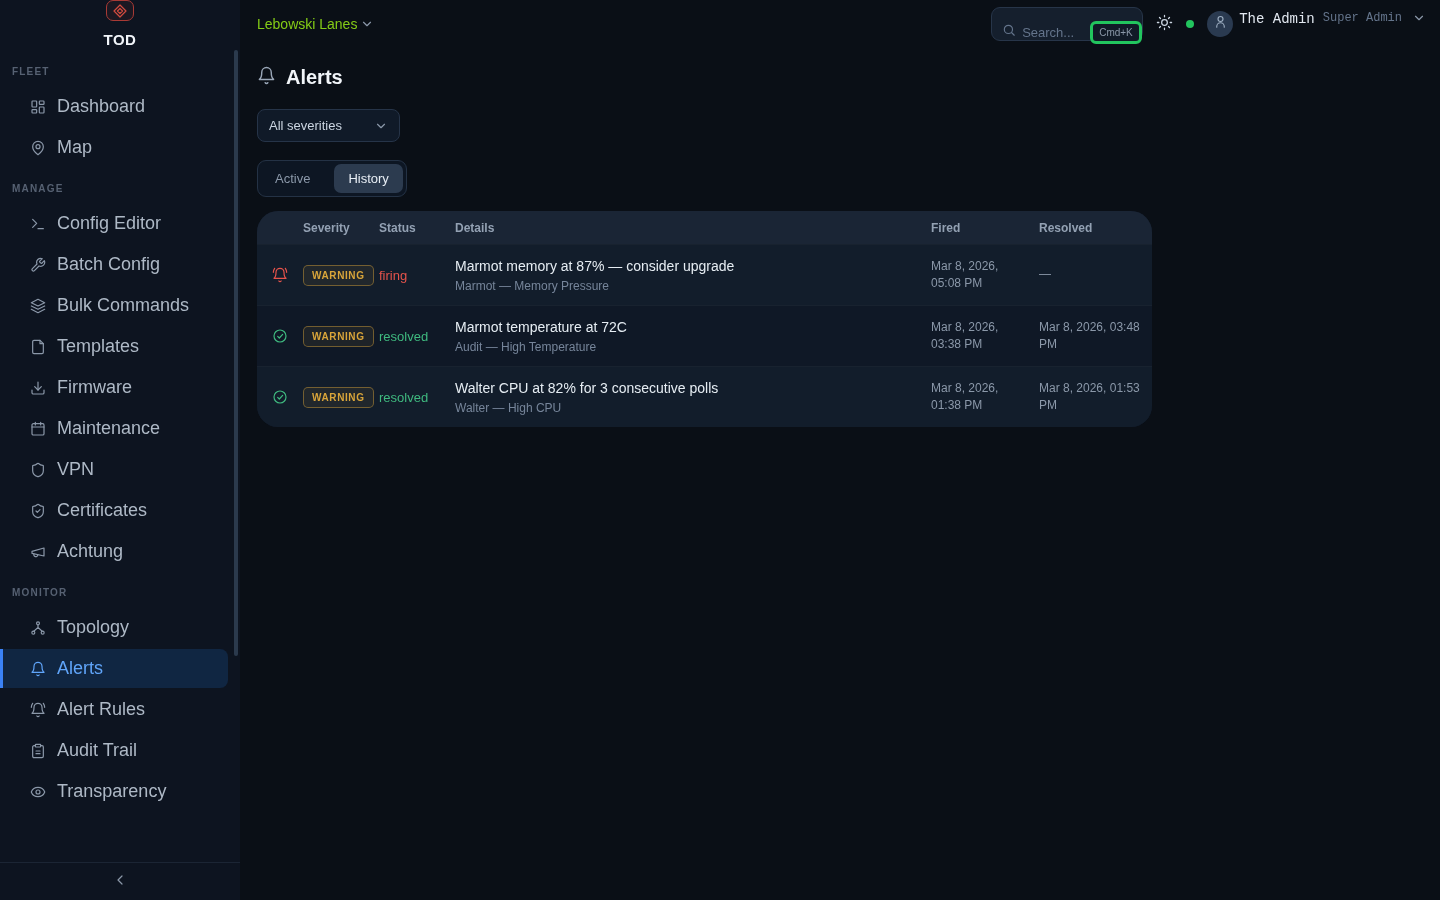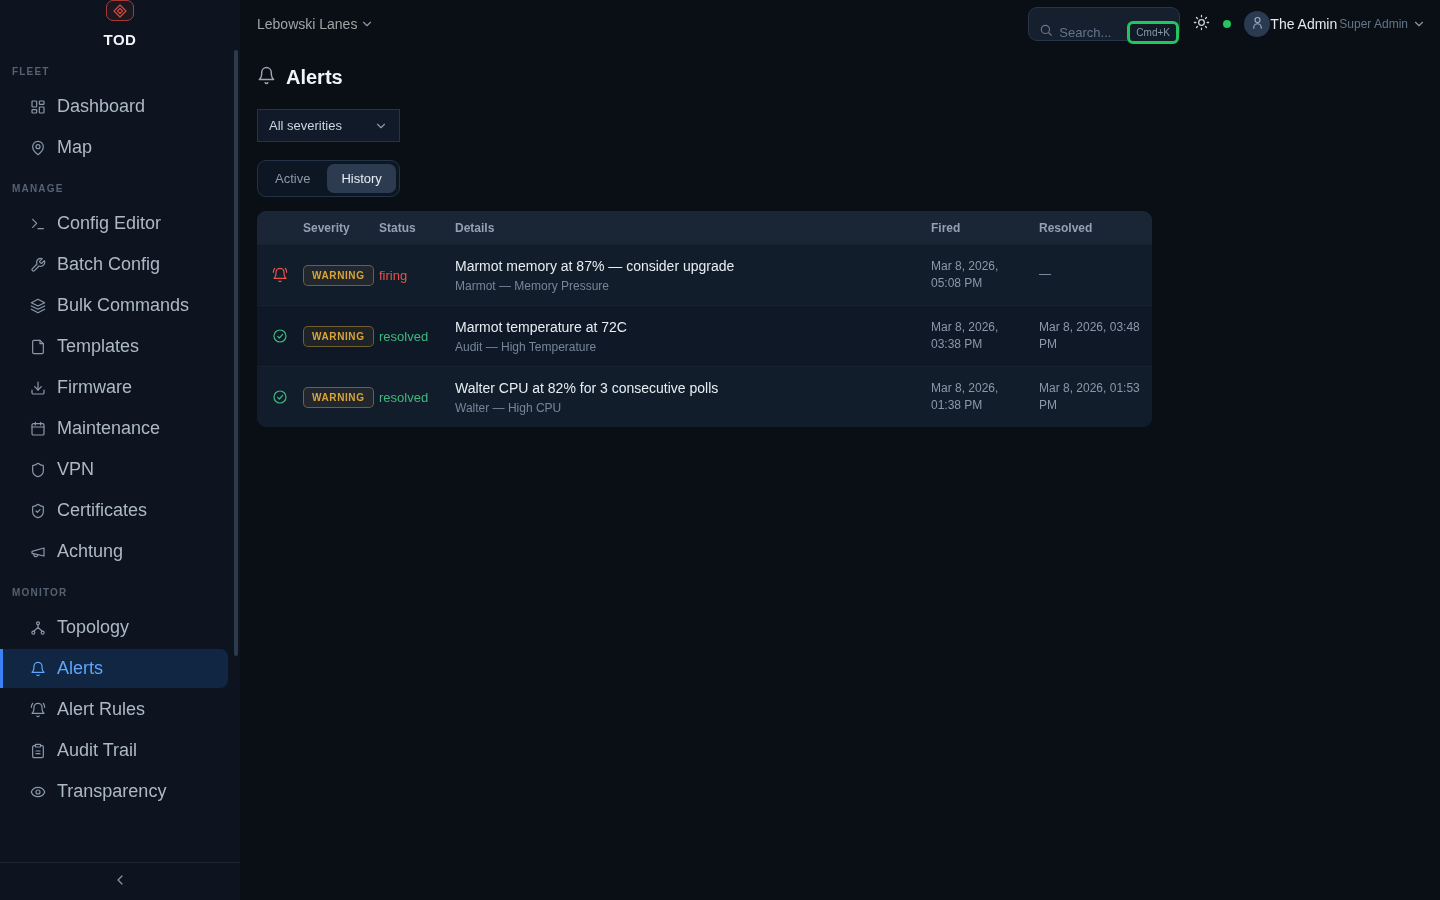--- a/index.html
+++ b/index.html
@@ -47,65 +47,65 @@
   .sidebar-footer {
     height: 38px; border-top: 1px solid #1b2534; flex-shrink: 0;
     display: flex; align-items: center; justify-content: center; color: #8b98a9; cursor: pointer;
   }
 
   
   .main { flex: 1; display: flex; flex-direction: column; min-width: 0; }
 
   
   .topbar { height: 48px; flex-shrink: 0; display: flex; align-items: center; padding: 0 14px 0 17px; }
-  .org-selector { display: flex; align-items: center; gap: 3px; color: #a3a3a3; font-size: 14px; font-weight: 500; cursor: pointer; }
+  .org-selector { display: flex; align-items: center; gap: 3px; color: #84cc16; font-size: 14px; font-weight: 500; cursor: pointer; }
   .org-selector .chev { color: #8b98a9; display: flex; }
   .topbar-right { margin-left: auto; display: flex; align-items: center; gap: 13px; }
   .search-box {
     width: 152px; height: 34px; background: #151f2d; border: 1px solid #273549;
     border-radius: 9px; display: flex; align-items: center; padding: 16px 5px 0 10px; gap: 6px; color: #64748b;
   }
   .search-box input {
     background: transparent; border: 0; outline: 0; color: #cbd5e1;
     width: 62px; font-size: 13px; font-family: inherit;
   }
   .search-box input::placeholder { color: #64748b; }
   .kbd { border: 3px solid #22c55e; border-radius: 6px; font-size: 10px; padding: 3px 6px; color: #8b98a9; white-space: nowrap; background: #111a27; }
   .icon-btn { color: #cbd5e1; display: flex; cursor: pointer; }
   .status-dot { width: 8px; height: 8px; border-radius: 50%; background: #22c55e; }
   .avatar { width: 26px; height: 26px; border-radius: 50%; background: #2a3a50; display: flex; align-items: center; justify-content: center; color: #9fb0c3; }
   .user-name { font-size: 14px; color: #e2e8f0; font-weight: 500; }
   .user-role { font-size: 12px; color: #64748b; margin-left: 2px; }
-  .user-menu { display: flex; align-items: center; cursor: pointer; }
+  .user-menu { display: flex; align-items: flex-start; gap: 6px; cursor: pointer; font-family: Liberation Mono, monospace; }
   .user-menu .chev { color: #8b98a9; display: flex; margin-left: 4px; }
 
   
   .content { padding: 14px 17px 0; }
   .page-header { display: flex; align-items: center; gap: 10px; margin: 4px 0 20px; color: #9aa7b8; }
   .page-title { font-size: 20px; font-weight: 700; color: #f1f5f9; }
 
   .select {
-    width: 143px; height: 33px; background: #101a28; border: 1px solid #263448; border-radius: 0;
+    width: 143px; height: 33px; background: #101a28; border: 1px solid #263448; border-radius: 8px;
     display: flex; align-items: center; justify-content: space-between; padding: 0 11px;
     font-size: 13px; color: #cbd5e1; margin-bottom: 18px; cursor: pointer;
   }
   .select .chev { color: #8b98a9; display: flex; }
 
   .tabs {
     display: inline-flex; background: #0d1623; border: 1px solid #243245;
-    border-radius: 9px; padding: 3px; gap: 3px; margin-bottom: 14px;
+    border-radius: 9px; padding: 3px; gap: 10px; margin-bottom: 14px;
   }
   .tab {
     border: 0; background: transparent; color: #8b98a9; font-size: 13px;
     padding: 7px 14px; border-radius: 7px; font-family: inherit; cursor: pointer;
   }
   .tab.active { background: #2c3b4f; color: #e8eef5; }
 
   
-  .table { width: 895px; border-radius: 9px; overflow: hidden; background: #101927; }
+  .table { width: 895px; border-radius: 21px; overflow: hidden; background: #101927; }
   .thead, .trow {
     display: grid;
     grid-template-columns: 46px 76px 76px 1fr 108px 113px;
     align-items: center;
   }
   .thead { background: #1a2535; height: 33px; font-size: 12px; color: #93a1b3; font-weight: 600; }
   .trow { min-height: 61px; border-top: 1px solid #18222f; cursor: pointer; }
   .trow:nth-child(odd) { background: #121d2b; }
   .trow:nth-child(even) { background: #0f1826; }
   .cell-rowicon { display: flex; justify-content: center; }

